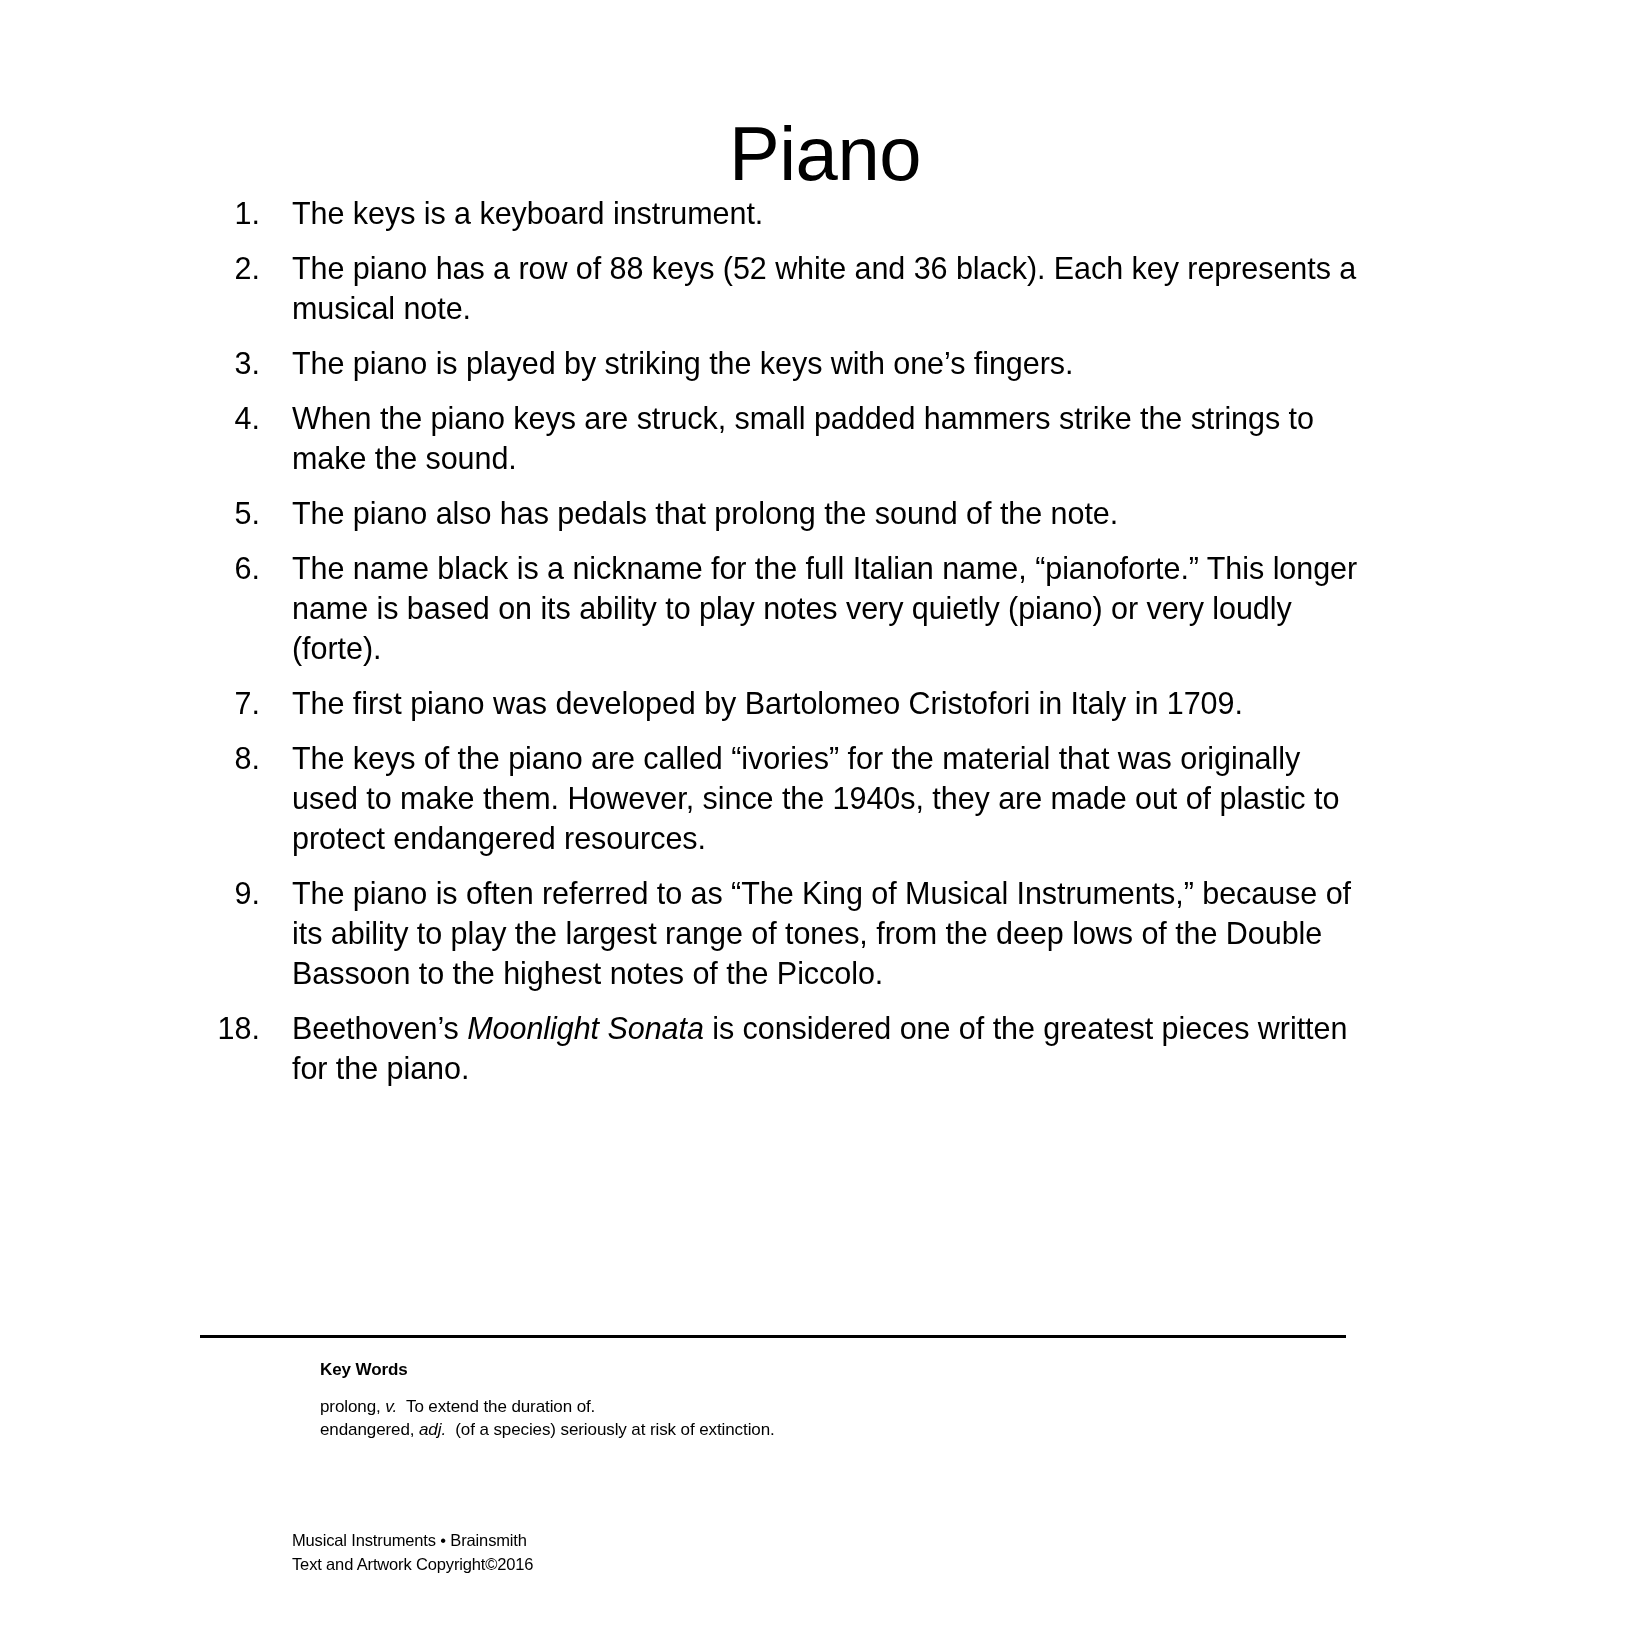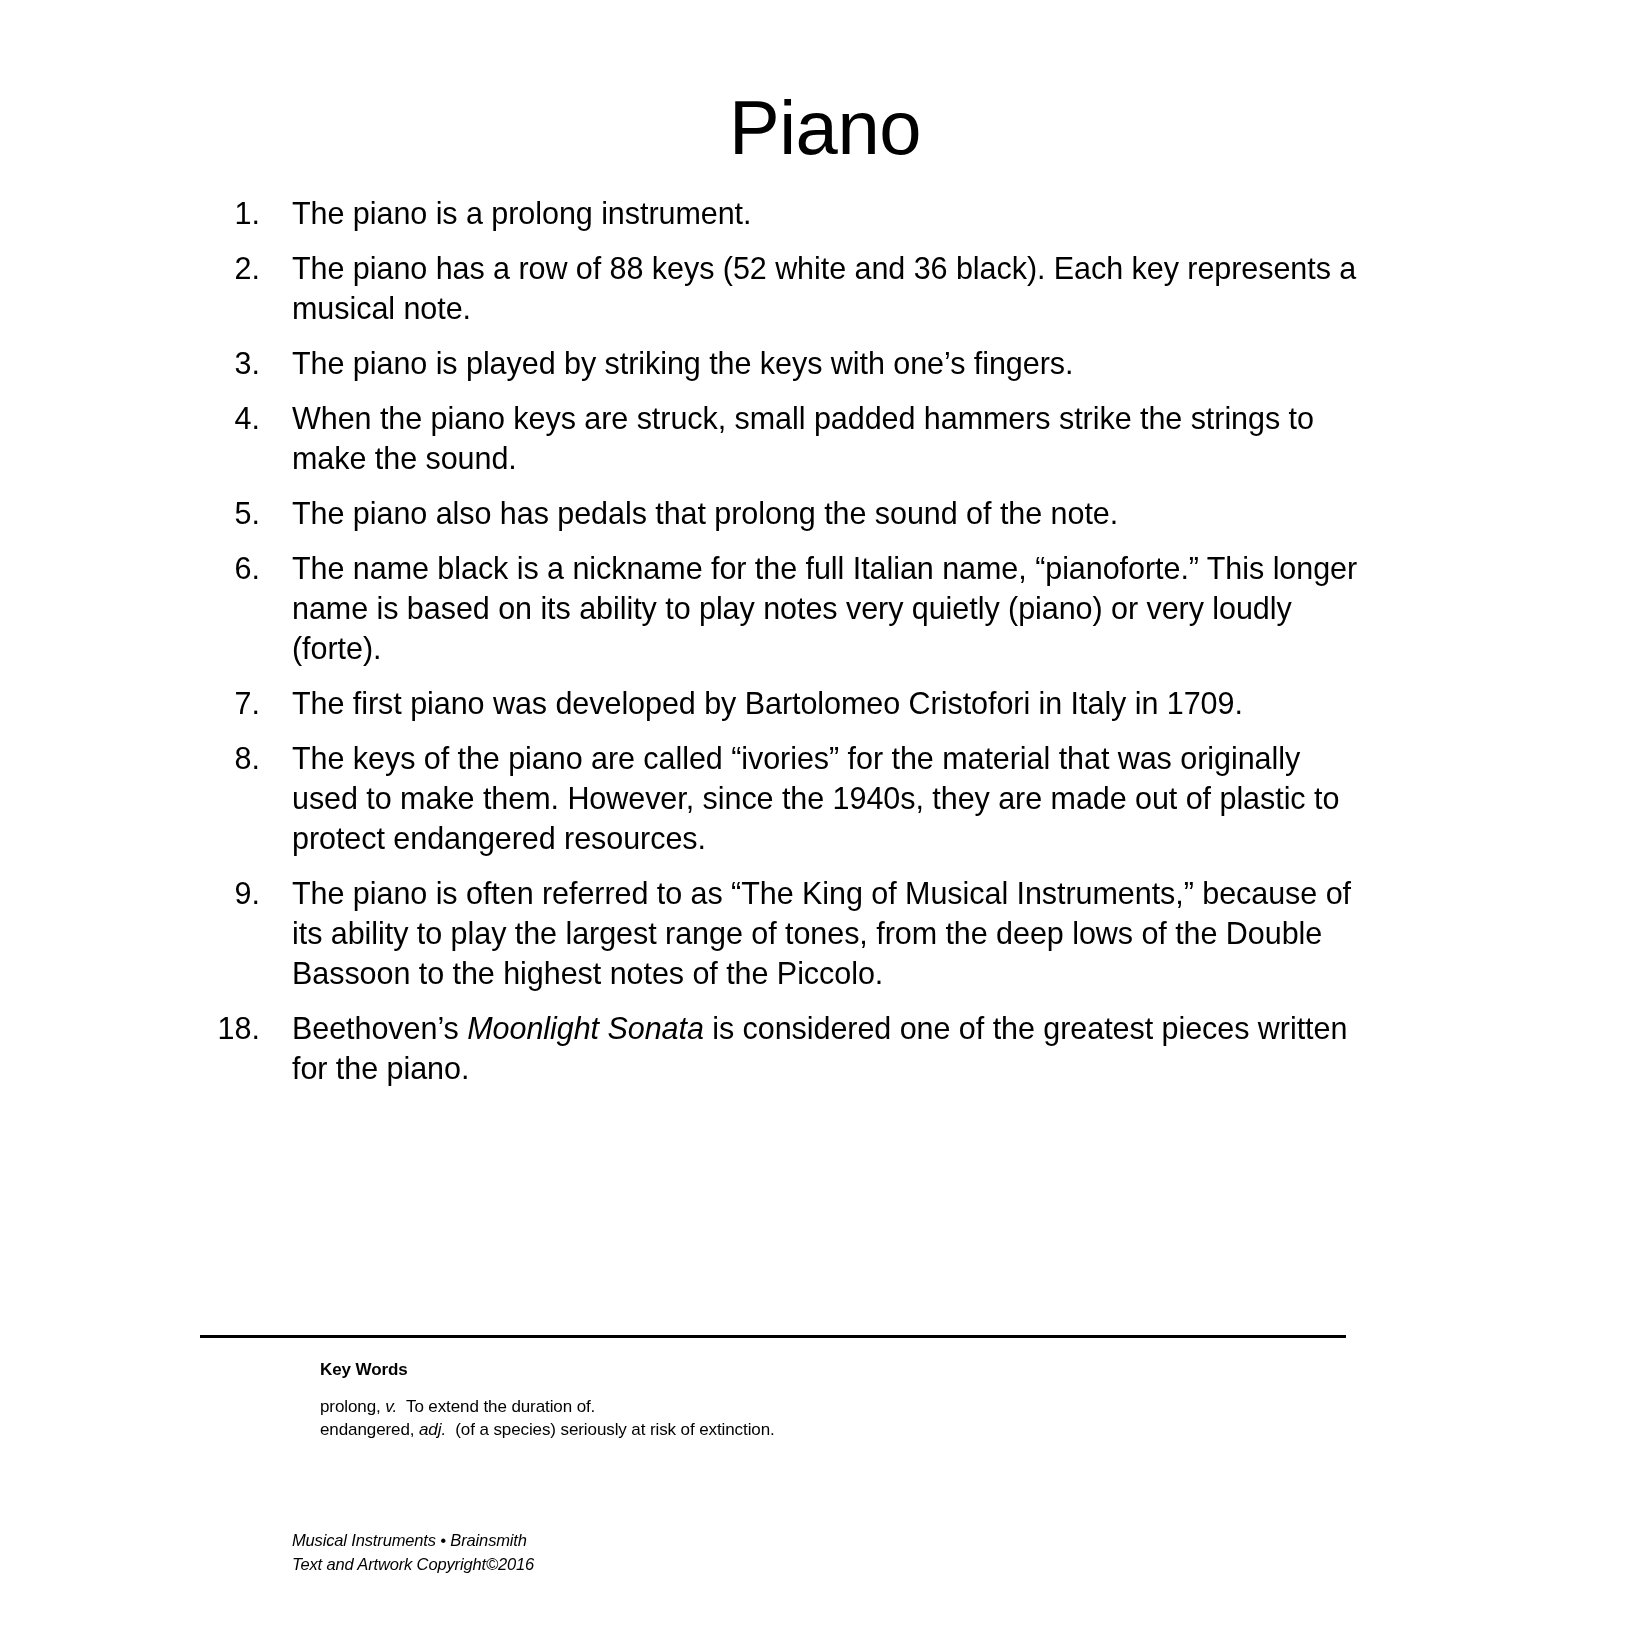--- a/index.html
+++ b/index.html
@@ -20,21 +20,21 @@
   .page {
     position: relative;
     width: 1650px;
     height: 1650px;
     padding: 0;
   }
 
   
   .doc-title {
     position: absolute;
-    top: 36px;
+    top: 62px;
     left: 0;
     width: 1650px;
     text-align: center;
     font-size: 76px;
     font-weight: 400;
     line-height: 1.08;
     letter-spacing: -0.5px;
   }
 
   
@@ -105,35 +105,34 @@
   .credit {
     position: absolute;
     top: 1528px;
     left: 292px;
   }
   .credit-line {
     font-size: 16.5px;
     line-height: 24px;
     letter-spacing: -0.15px;
     white-space: nowrap;
-    font-style: italic;
   }
 </style>
 </head>
 <body>
 
 <div class="page">
 
   <h1 class="doc-title">Piano</h1>
 
   <div class="facts">
 
     <div class="fact-row">
       <div class="fact-num">1.</div>
-      <div class="fact-text">The piano is a prolong instrument.</div>
+      <div class="fact-text">The keys is a keyboard instrument.</div>
     </div>
 
     <div class="fact-row">
       <div class="fact-num">2.</div>
       <div class="fact-text">The piano has a row of 88 keys (52 white and 36 black). Each key represents a musical note.</div>
     </div>
 
     <div class="fact-row">
       <div class="fact-num">3.</div>
       <div class="fact-text">The piano is played by striking the keys with one’s fingers.</div>

